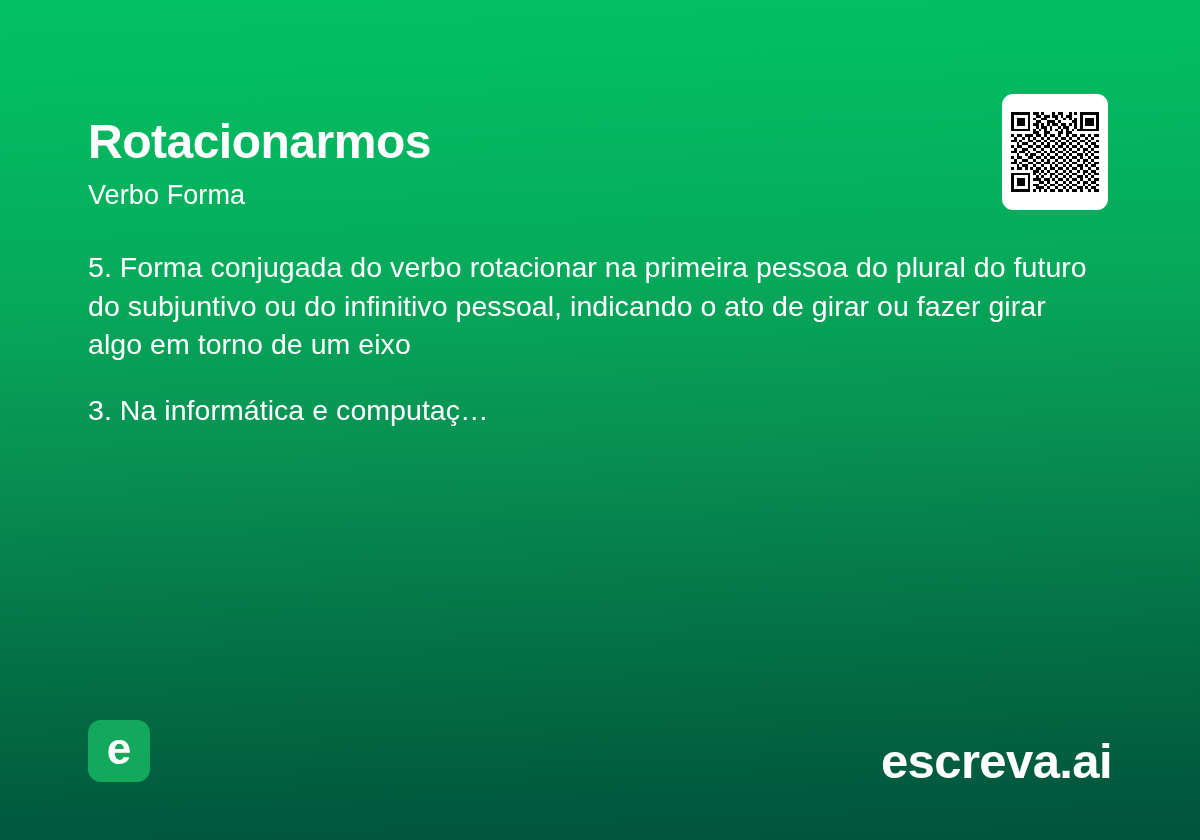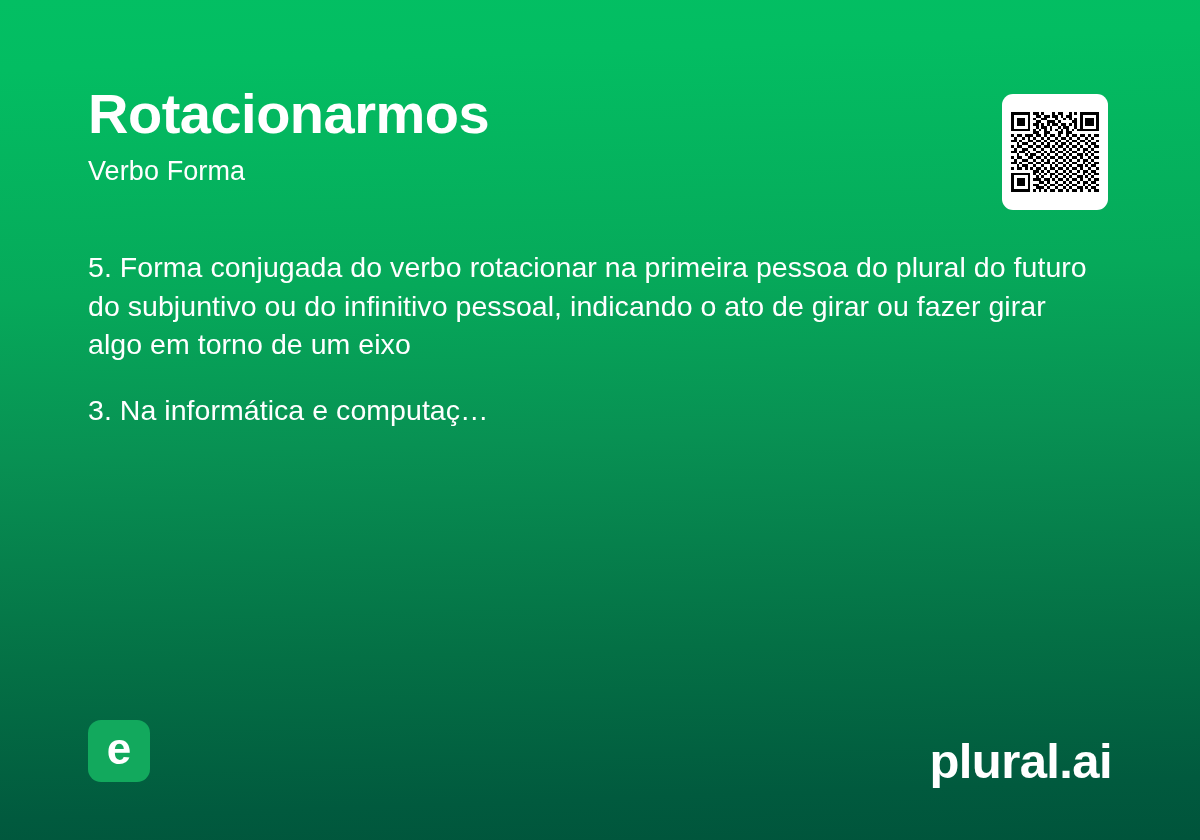--- a/index.html
+++ b/index.html
@@ -26,26 +26,27 @@
 
   
   .header {
     position:absolute;
     left:88px;
     top:86px;
     right:88px;
   }
 
   .title {
-    font-size:56px;
+    font-size:48px;
     font-weight:700;
     line-height:1.0;
     color:#ffffff;
     letter-spacing:-0.5px;
     white-space:nowrap;
+    margin-top:32px;
   }
 
   .subtitle {
     margin-top:16px;
     font-size:27px;
     font-weight:400;
     line-height:1.0;
     color:#ffffff;
     letter-spacing:0.1px;
   }
@@ -464,16 +465,16 @@
 
   <div class="definitions">
     <p class="definition">5. Forma conjugada do verbo rotacionar na primeira pessoa do plural do futuro do subjuntivo ou do infinitivo pessoal, indicando o ato de girar ou fazer girar algo em torno de um eixo</p>
     <p class="definition">3. Na informática e computaç…</p>
   </div>
 
   <div class="footer">
     <div class="logo-mark">
       <span class="glyph">e</span>
     </div>
-    <div class="brand">plural.ai</div>
+    <div class="brand">escreva.ai</div>
   </div>
 
 </div>
 
 </body></html>

